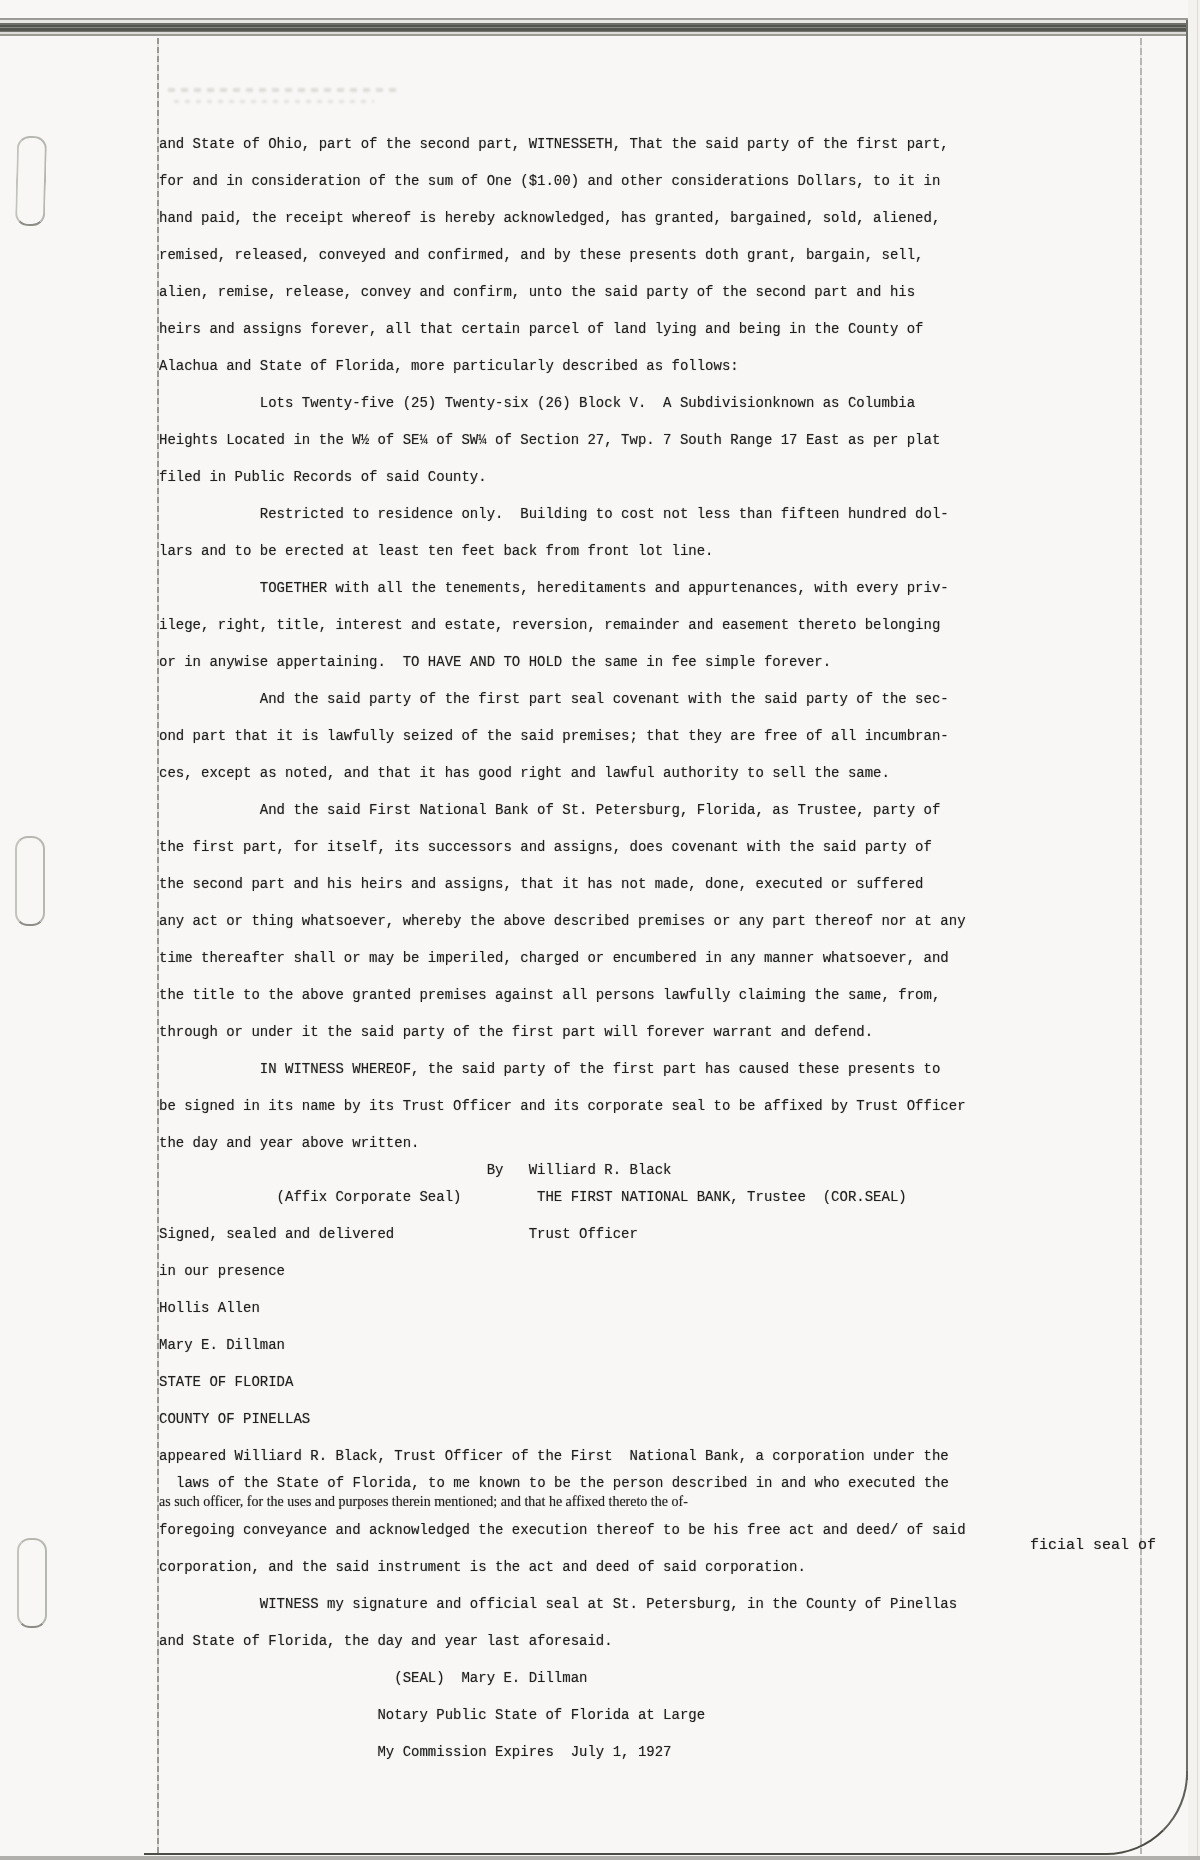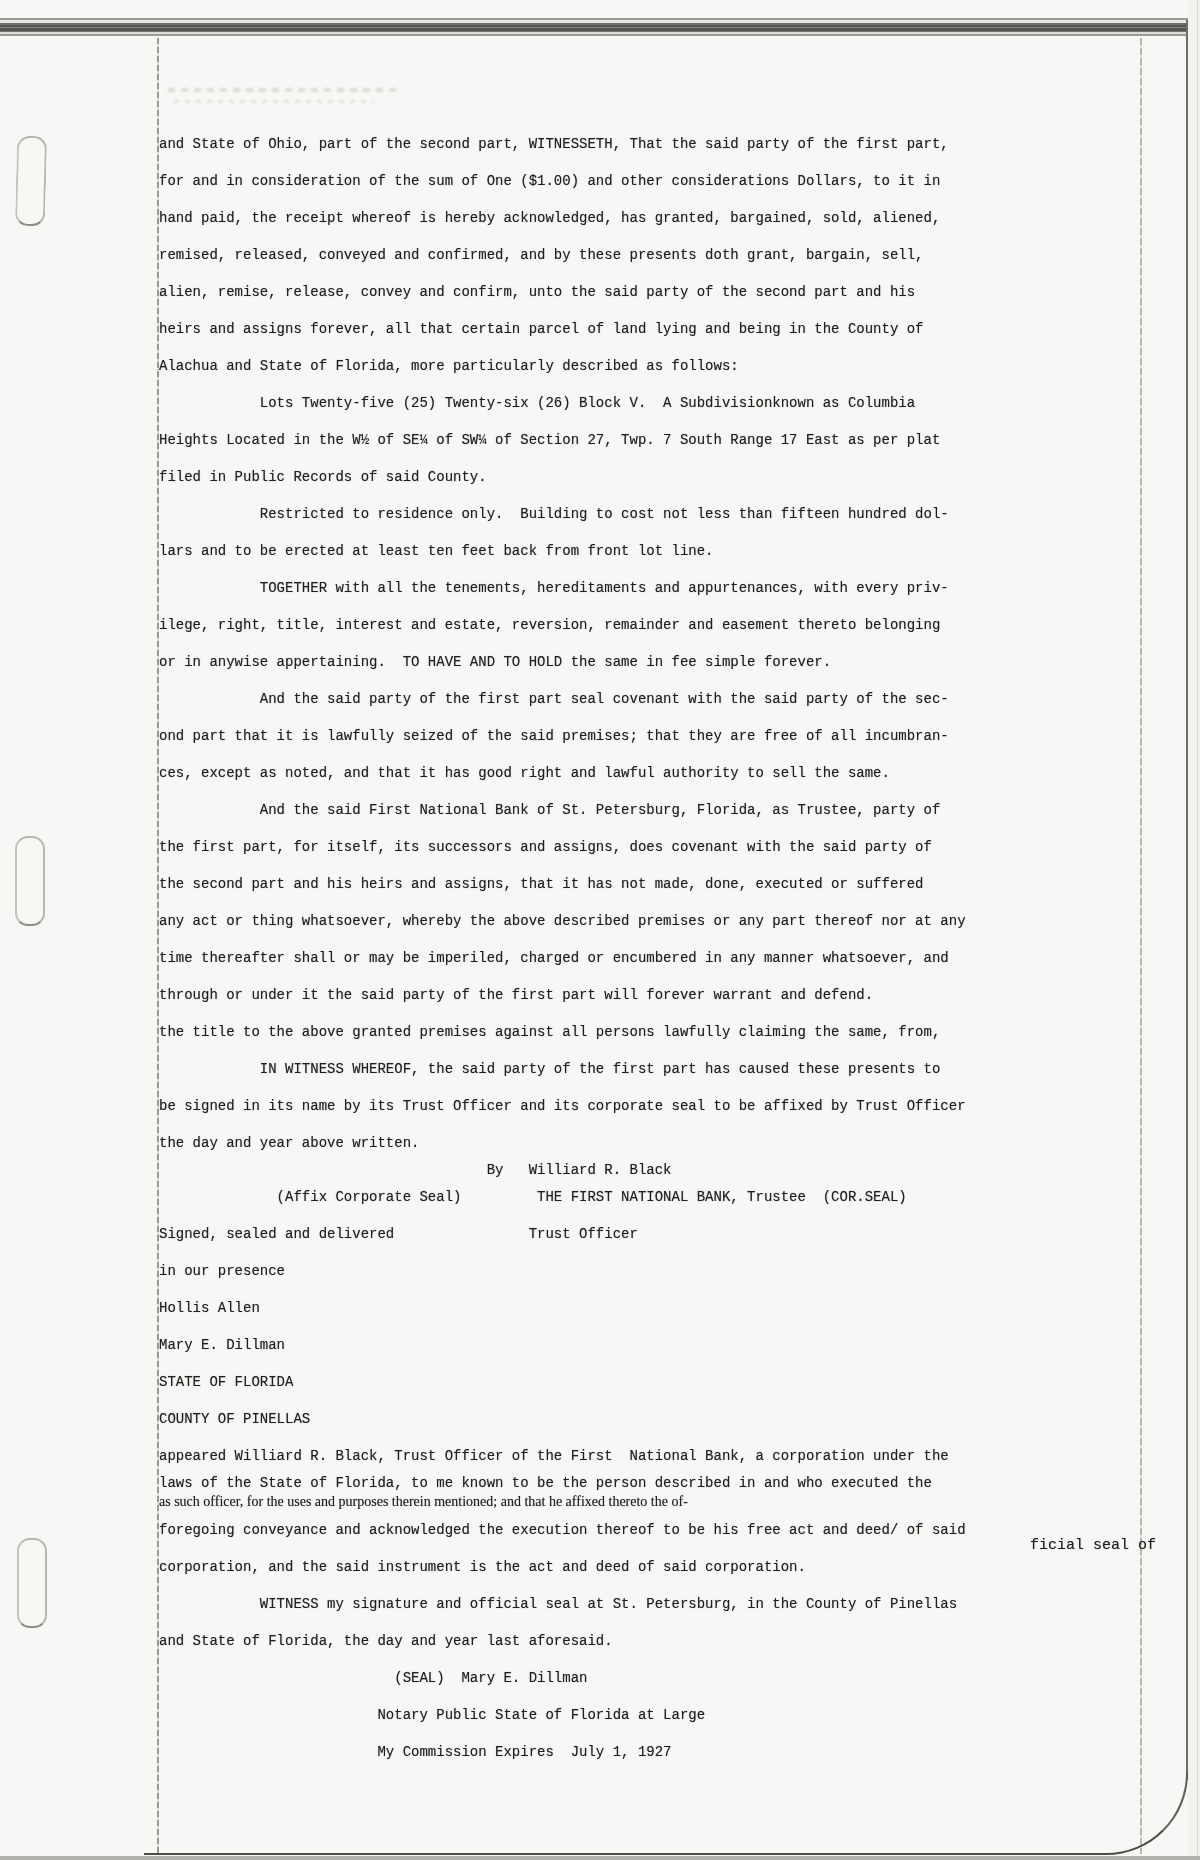--- a/index.html
+++ b/index.html
@@ -51,21 +51,21 @@
     filter:blur(.8px);opacity:.55;
   }
   
   .doc{
     position:absolute;left:159px;top:126px;width:1041px;
     font-size:14px;color:#1f1f1e;
     text-shadow:0 0 1px rgba(25,25,25,.45);
   }
   .ln{height:37px;line-height:37px;white-space:pre;}
   .h17{height:17px;line-height:17px;}
-  .h16{height:16px;line-height:16px;}
+  .h16{height:16px;line-height:16px;margin-left:17px;}
   .h21{height:21px;line-height:21px;font-family:Liberation Serif, serif;}
   .correction{
     position:absolute;left:1030px;top:1537px;
     font-size:15px;color:#1f1f1e;white-space:pre;
     text-shadow:0 0 1px rgba(25,25,25,.45);
   }
 </style>
 </head>
 <body>
 
@@ -103,22 +103,22 @@
       <div class="ln">ilege, right, title, interest and estate, reversion, remainder and easement thereto belonging</div>
       <div class="ln">or in anywise appertaining.  TO HAVE AND TO HOLD the same in fee simple forever.</div>
       <div class="ln">            And the said party of the first part seal covenant with the said party of the sec-</div>
       <div class="ln">ond part that it is lawfully seized of the said premises; that they are free of all incumbran-</div>
       <div class="ln">ces, except as noted, and that it has good right and lawful authority to sell the same.</div>
       <div class="ln">            And the said First National Bank of St. Petersburg, Florida, as Trustee, party of</div>
       <div class="ln">the first part, for itself, its successors and assigns, does covenant with the said party of</div>
       <div class="ln">the second part and his heirs and assigns, that it has not made, done, executed or suffered</div>
       <div class="ln">any act or thing whatsoever, whereby the above described premises or any part thereof nor at any</div>
       <div class="ln">time thereafter shall or may be imperiled, charged or encumbered in any manner whatsoever, and</div>
+      <div class="ln">the title to the above granted premises against all persons lawfully claiming the same, from,</div>
       <div class="ln">through or under it the said party of the first part will forever warrant and defend.</div>
-      <div class="ln">the title to the above granted premises against all persons lawfully claiming the same, from,</div>
       <div class="ln">            IN WITNESS WHEREOF, the said party of the first part has caused these presents to</div>
       <div class="ln">be signed in its name by its Trust Officer and its corporate seal to be affixed by Trust Officer</div>
       <div class="ln">the day and year above written.</div>
       <div class="ln h17">                                       By   Williard R. Black</div>
       <div class="ln">              (Affix Corporate Seal)         THE FIRST NATIONAL BANK, Trustee  (COR.SEAL)</div>
       <div class="ln">Signed, sealed and delivered                Trust Officer</div>
       <div class="ln">in our presence</div>
       <div class="ln">Hollis Allen</div>
       <div class="ln">Mary E. Dillman</div>
       <div class="ln">STATE OF FLORIDA</div>

